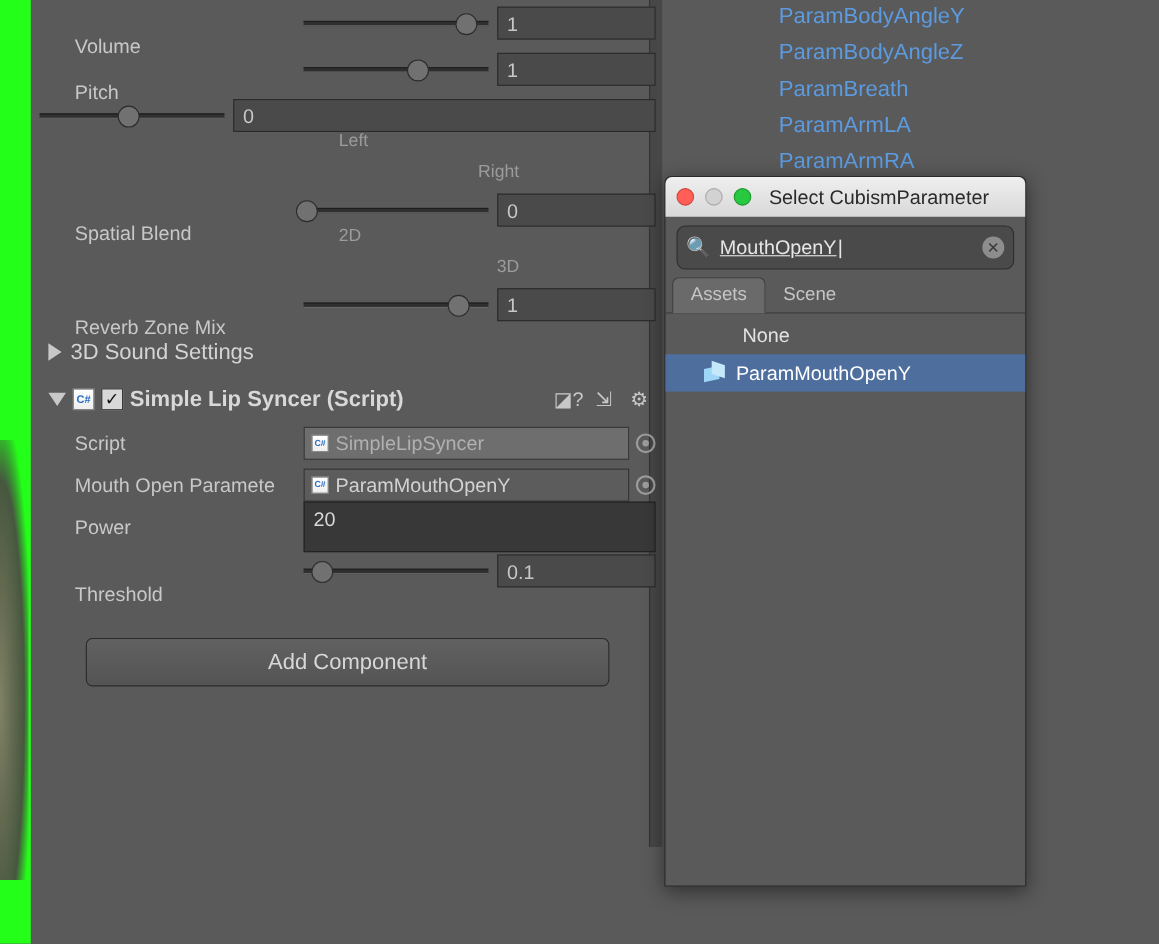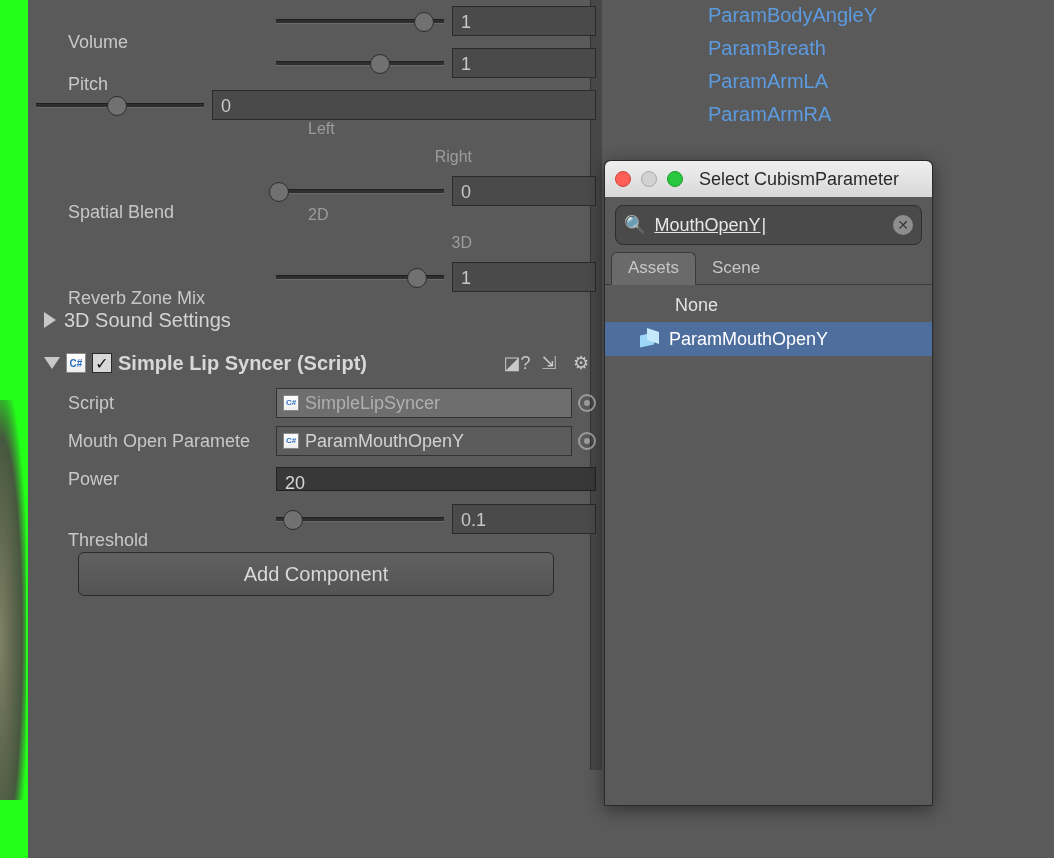--- a/index.html
+++ b/index.html
@@ -34,23 +34,23 @@
   .header-icons { margin-left: auto; display: flex; gap: 10px; padding-right: 4px; }
   .header-icons span { width: 22px; height: 22px; display: inline-flex; align-items: center; justify-content: center; color: #c8c8c8; font-size: 18px; }
 
   .field-row { display: flex; align-items: center; height: 38px; }
   .field-row .flabel { width: 240px; padding-left: 32px; color: #c8c8c8; white-space: nowrap; overflow: hidden; }
   .field-row .obj-box { flex: 1; height: 30px; line-height: 30px; background: #6e6e6e; border: 1px solid #333; display: flex; align-items: center; gap: 6px; padding: 0 6px; color: #b0b0b0; }
   .field-row .obj-box.dark { background: #5c5c5c; color: #d2d2d2; }
   .obj-box .mini-cs { width: 16px; height: 16px; background: linear-gradient(#fff,#eee); border: 1px solid #888; display: inline-flex; align-items: center; justify-content: center; font-size: 8px; color: #2a6dbd; font-weight: bold; }
   .target-picker { width: 18px; height: 18px; border-radius: 50%; border: 2px solid #9c9c9c; margin-left: 6px; position: relative; flex-shrink: 0; }
   .target-picker::after { content: ""; position: absolute; left: 4px; top: 4px; width: 6px; height: 6px; border-radius: 50%; background: #9c9c9c; }
-  .num-box { flex: 1; height: 24px; line-height: 30px; padding: 0 8px; background: #383838; border: 1px solid #222; color: #d8d8d8; }
-
-  .add-comp { margin: 12px 42px; height: 44px; background: linear-gradient(#616161,#545454); border: 1px solid #2a2a2a; border-radius: 6px; display: flex; align-items: center; justify-content: center; color: #d8d8d8; font-size: 20px; }
+  .num-box { flex: 1; height: 46px; line-height: 30px; padding: 0 8px; background: #383838; border: 1px solid #222; color: #d8d8d8; }
+
+  .add-comp { margin: 40px 42px; height: 44px; background: linear-gradient(#616161,#545454); border: 1px solid #2a2a2a; border-radius: 6px; display: flex; align-items: center; justify-content: center; color: #d8d8d8; font-size: 20px; }
 
   
   .param-list { position: absolute; right: 36px; top: 0; width: 410px; }
   .param-link { color: #5c9be0; font-size: 20px; padding: 4px 0 6px 100px; }
 
   
   .popup { position: absolute; left: 604px; top: 160px; width: 329px; background: #5a5a5a; border: 1px solid #2a2a2a; border-radius: 6px 6px 0 0; box-shadow: 0 4px 18px rgba(0,0,0,0.45); }
   .popup-titlebar { height: 36px; background: linear-gradient(#efefef,#d8d8d8); border-radius: 6px 6px 0 0; display: flex; align-items: center; gap: 10px; padding: 0 10px; color: #2a2a2a; font-size: 18px; }
   .dot { width: 16px; height: 16px; border-radius: 50%; }
   .dot.red { background: #ff5f57; border: 1px solid #d0433c; }
@@ -185,20 +185,21 @@
     <div class="value-box">0.1</div>
   </div>
 
   <div class="add-comp">
     <span>Add Component</span>
   </div>
 </div>
 
 <div class="param-list">
   <div class="param-link">ParamBodyAngleY</div>
+  <div class="param-link">ParamBodyAngleZ</div>
   <div class="param-link">ParamBreath</div>
   <div class="param-link">ParamArmLA</div>
   <div class="param-link">ParamArmRA</div>
 </div>
 
 <div class="popup">
   <div class="popup-titlebar">
     <span class="dot red"></span>
     <span class="dot gray"></span>
     <span class="dot green"></span>

